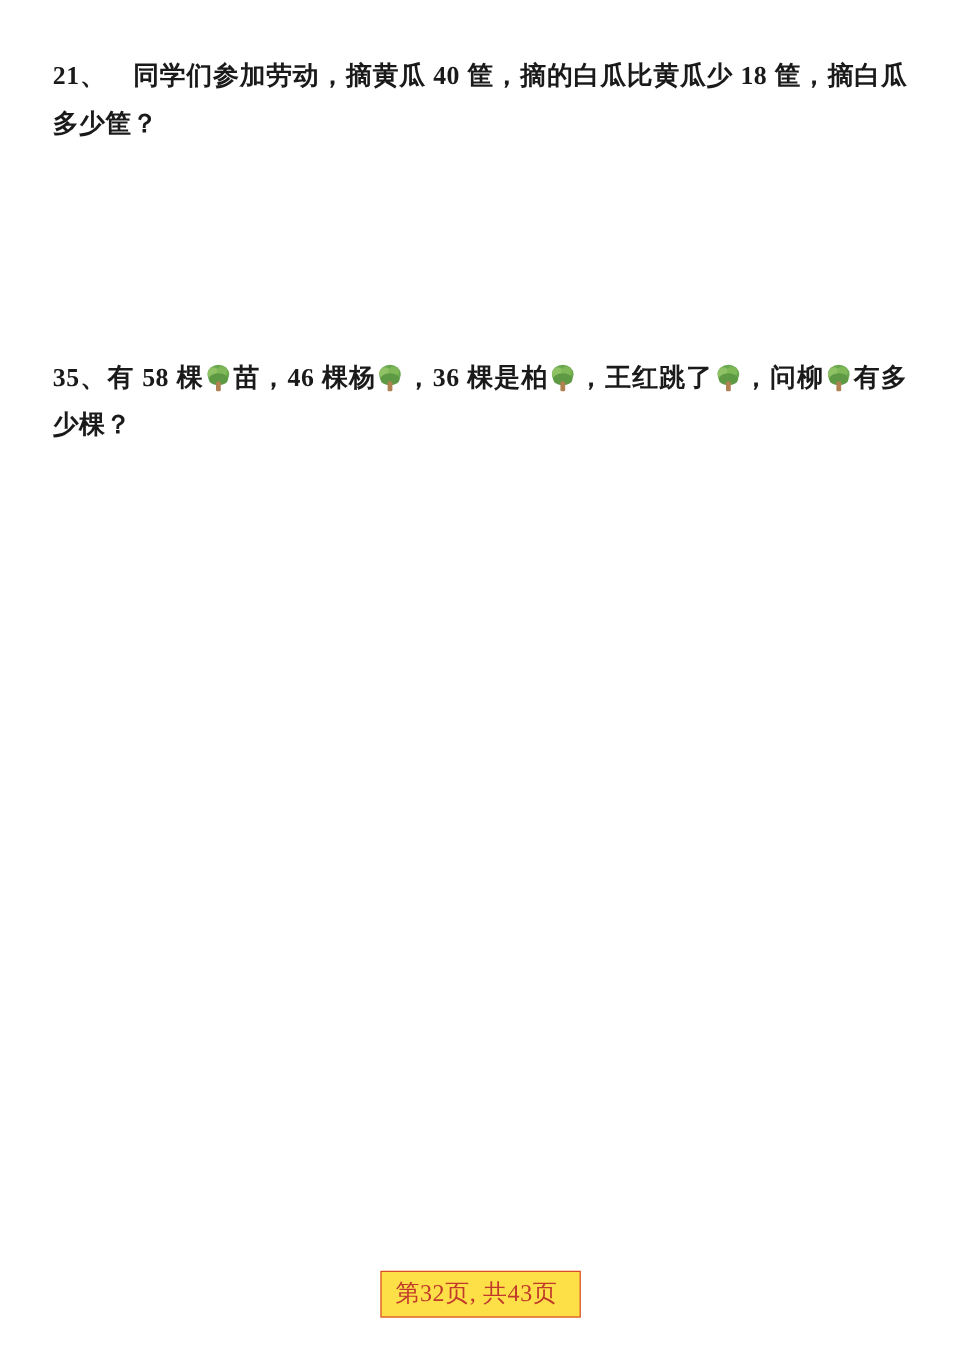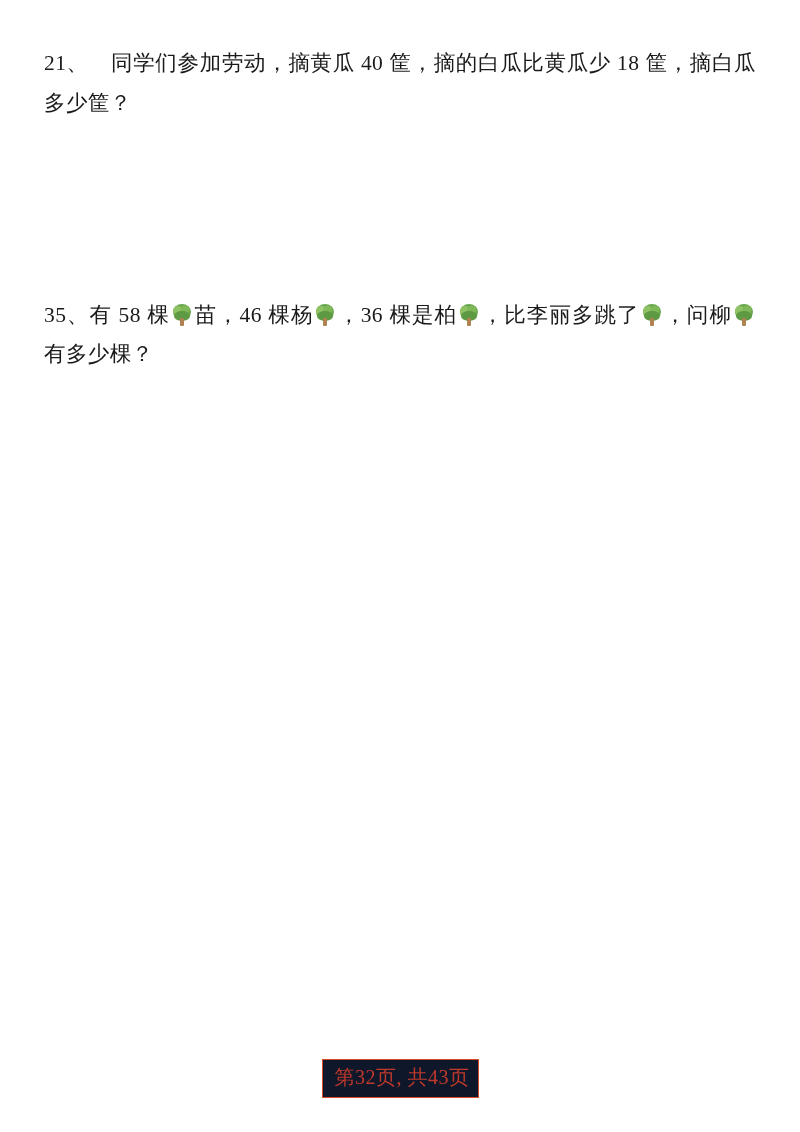--- a/index.html
+++ b/index.html
@@ -21,20 +21,21 @@
     padding: 38px 44px 0 44px;
     box-sizing: border-box;
   }
   .problem {
     font-size: 21.5px;
     line-height: 1.85;
     letter-spacing: 0.4px;
     text-align: justify;
     margin: 0;
     word-break: break-word;
+    font-weight: bold;
   }
   .p1 { margin-top: 6px; }
   .p2 { margin-top: 172px; }
   .p3 { margin-top: 176px; }
   .p4 { margin-top: 172px; }
 
   .indent { display: inline-block; width: 22px; }
 
   
   .tree {
@@ -49,25 +50,25 @@
   .footer {
     position: absolute;
     left: 0;
     right: 0;
     bottom: 34px;
     text-align: center;
   }
   .page-badge {
     display: inline-block;
     border: 1.5px solid #d94a2b;
-    background: #0f172a;
+    background: #fde047;
     color: #c0392b;
     font-size: 20px;
     letter-spacing: 0.5px;
-    padding: 4px 8px 6px 12px;
+    padding: 4px 18px 6px 12px;
     font-family: "Liberation Serif", "DejaVu Serif", serif;
   }
 </style>
 </head>
 <body>
 
 <div class="page">
 
   <p class="problem p1">
     <span>21、</span><span class="indent"></span><span>同学们参加劳动，摘黄瓜 40 筐，摘的白瓜比黄瓜少 18 筐，摘白瓜多少筐？</span>
@@ -85,21 +86,21 @@
           <ellipse cx="7" cy="8" rx="5" ry="5" fill="#8fc165"></ellipse>
           <ellipse cx="14" cy="7" rx="4.5" ry="4.5" fill="#7fb856"></ellipse>
           <ellipse cx="11" cy="13" rx="8" ry="5" fill="#5e9943"></ellipse>
           <rect x="9" y="15" width="4" height="8" rx="1" fill="#b08252"></rect>
         </svg></span><span>，36 棵是柏</span><span class="tree"><svg viewBox="0 0 22 24" width="22" height="24">
           <ellipse cx="11" cy="9" rx="9" ry="8" fill="#6aa84f"></ellipse>
           <ellipse cx="7" cy="8" rx="5" ry="5" fill="#8fc165"></ellipse>
           <ellipse cx="14" cy="7" rx="4.5" ry="4.5" fill="#7fb856"></ellipse>
           <ellipse cx="11" cy="13" rx="8" ry="5" fill="#5e9943"></ellipse>
           <rect x="9" y="15" width="4" height="8" rx="1" fill="#b08252"></rect>
-        </svg></span><span>，比李丽多跳了</span><span class="tree"><svg viewBox="0 0 22 24" width="22" height="24">
+        </svg></span><span>，王红跳了</span><span class="tree"><svg viewBox="0 0 22 24" width="22" height="24">
           <ellipse cx="11" cy="9" rx="9" ry="8" fill="#6aa84f"></ellipse>
           <ellipse cx="7" cy="8" rx="5" ry="5" fill="#8fc165"></ellipse>
           <ellipse cx="14" cy="7" rx="4.5" ry="4.5" fill="#7fb856"></ellipse>
           <ellipse cx="11" cy="13" rx="8" ry="5" fill="#5e9943"></ellipse>
           <rect x="9" y="15" width="4" height="8" rx="1" fill="#b08252"></rect>
         </svg></span><span>，问柳</span><span class="tree"><svg viewBox="0 0 22 24" width="22" height="24">
           <ellipse cx="11" cy="9" rx="9" ry="8" fill="#6aa84f"></ellipse>
           <ellipse cx="7" cy="8" rx="5" ry="5" fill="#8fc165"></ellipse>
           <ellipse cx="14" cy="7" rx="4.5" ry="4.5" fill="#7fb856"></ellipse>
           <ellipse cx="11" cy="13" rx="8" ry="5" fill="#5e9943"></ellipse>

